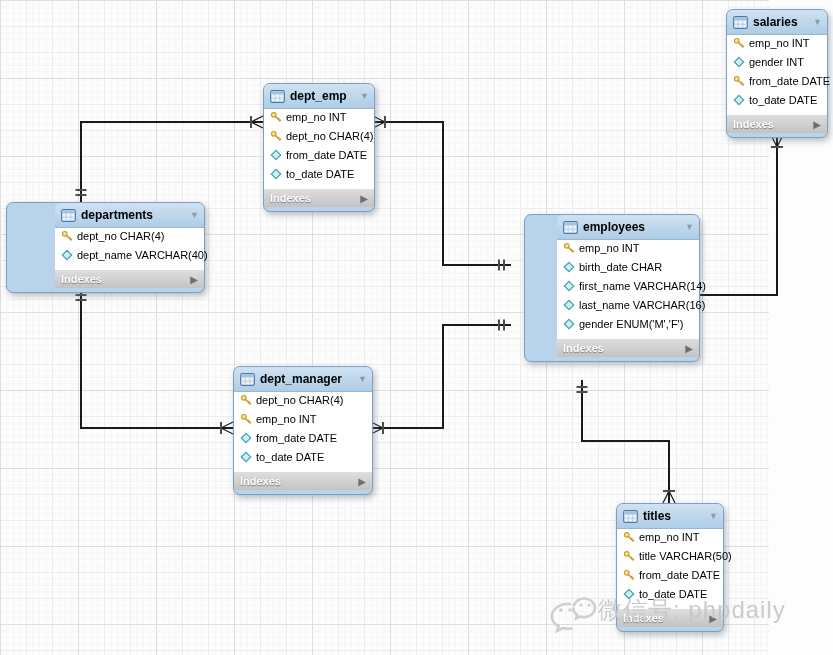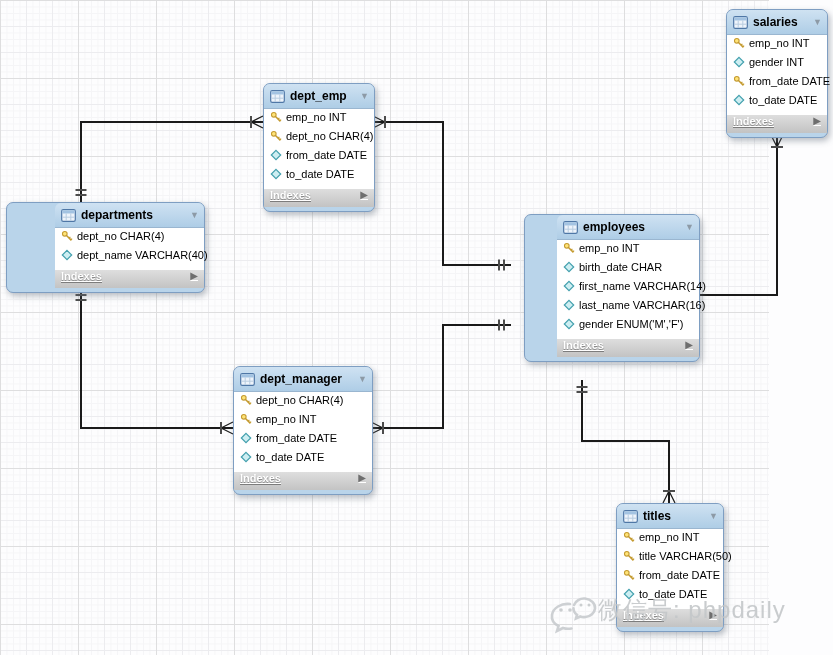--- a/index.html
+++ b/index.html
@@ -39,26 +39,25 @@
   }
   .db-table .hdr .tname{font-weight:bold;font-size:12px;flex:1 1 auto;white-space:nowrap;}
   .db-table .hdr .caret{color:#8d9aa6;font-size:9px;line-height:1;}
   .db-table .tbody{background:#ffffff;padding:2px 0;}
   .db-table .col-row{
     height:19px;display:flex;gap:4px;
     padding:0 6px;white-space:nowrap;
   }
   .db-table .col-row svg{flex:0 0 auto;}
   .db-table .ftr{
-    height:18px;display:flex;
+    height:18px;display:flex;align-items:center;
     padding:0 6px;
     background:linear-gradient(#dedede,#c3c3c3);
     color:#fff;font-weight:bold;
     text-shadow:0 1px 1px rgba(90,90,90,.7);
-    text-decoration:underline;
   }
   .db-table .ftr .flabel{flex:1 1 auto;}
   .db-table .ftr .farrow{color:#6e6e6e;font-size:10px;text-shadow:none;}
   .watermark{position:absolute;left:0;top:0;width:833px;height:655px;pointer-events:none;z-index:5;}
   .wm-text{
     position:absolute;left:598px;top:594px;
     font-size:24px;letter-spacing:1px;
     color:rgba(195,198,201,.9);
     white-space:nowrap;
   }

